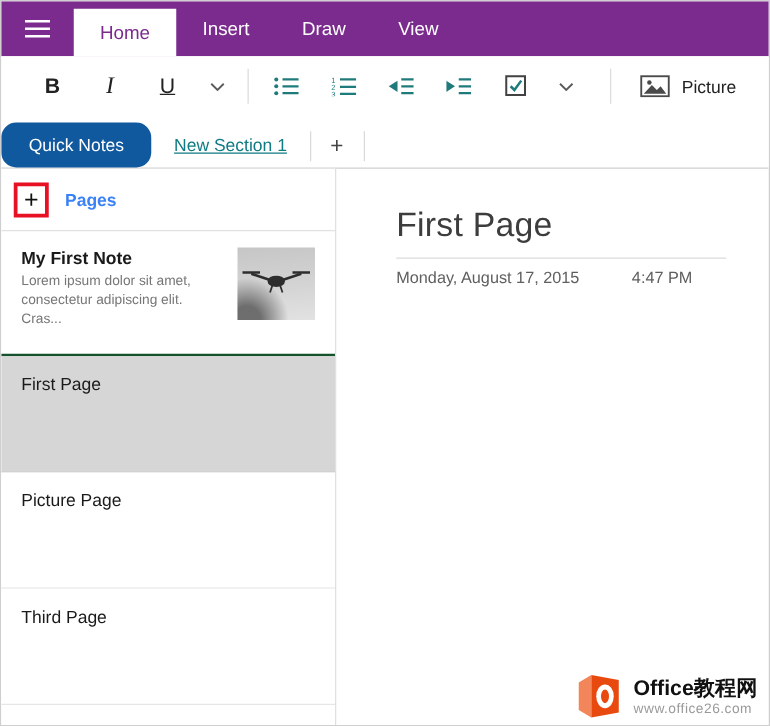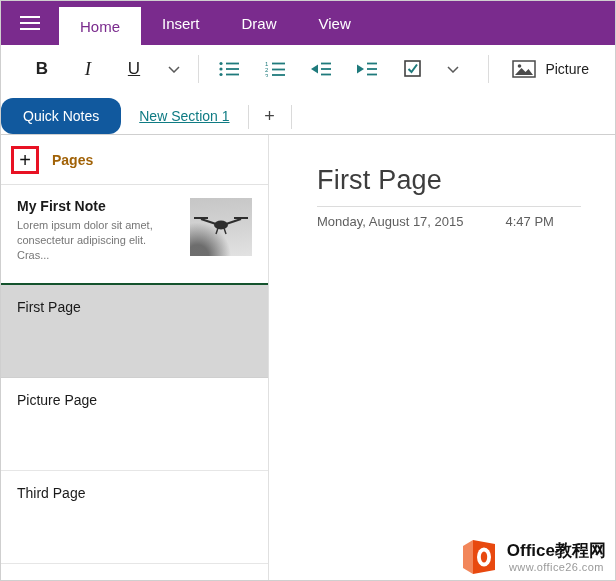--- a/index.html
+++ b/index.html
@@ -45,21 +45,21 @@
   .body { display:flex; height:447px; }
 
   
   .pages-panel { width:268px; border-right:1px solid #e0e0e0; background:#fff; display:flex;
                  flex-direction:column; }
   .pages-header { height:50px; display:flex; align-items:center; padding-left:10px;
                   border-bottom:1px solid #e2e2e2; }
   .add-page { width:28px; height:28px; background:#fff; border:3px solid #e81123; display:flex;
               align-items:center; justify-content:center; font-size:20px; font-weight:300;
               color:#111; line-height:1; cursor:pointer; }
-  .pages-label { margin-left:13px; color:#a16207; font-size:14px; font-weight:700; }
+  .pages-label { margin-left:13px; color:#3b82f6; font-size:14px; font-weight:700; }
 
   .note-item { height:100px; border-bottom:2px solid #14532d; display:flex;
                padding:13px 16px 0 16px; cursor:pointer; }
   .note-title { font-size:14px; font-weight:700; color:#1a1a1a; margin-bottom:4px; }
   .note-preview { font-size:11px; color:#767676; line-height:1.35; width:148px; }
   .thumb { width:62px; height:58px; margin-left:auto; flex:none; overflow:hidden;
            background:
              radial-gradient(circle at 12% 100%, rgba(90,90,90,.85) 0 14%, rgba(90,90,90,0) 42%),
              linear-gradient(175deg,#c6c6c6 0%, #d4d4d4 55%, #e2e2e2 100%); }
 
@@ -69,21 +69,21 @@
 
   
   .content { flex:1; position:relative; padding:30px 0 0 48px; }
   .page-title { font-size:27px; font-weight:400; color:#3d3d3d; letter-spacing:.2px; }
   .title-rule { width:264px; border:none; border-top:1px solid #dcdcdc; margin:10px 0 7px 0; }
   .meta { font-size:13px; color:#5f5f5f; display:flex; width:264px; }
   .meta .time { margin-left:42px; }
 
   
   .watermark { position:absolute; right:9px; bottom:3px; display:flex; align-items:center; gap:8px; }
-  .wm-text { display:flex; flex-direction:column;align-items:center; }
+  .wm-text { display:flex; flex-direction:column; }
   .wm-brand { font-size:17px; font-weight:700; color:#111; line-height:1.15; }
   .wm-url { font-size:11px; color:#9a9a9a; letter-spacing:.4px; }
 
   svg { display:block; }
 </style>
 </head>
 <body>
 
 <div class="app">
 

